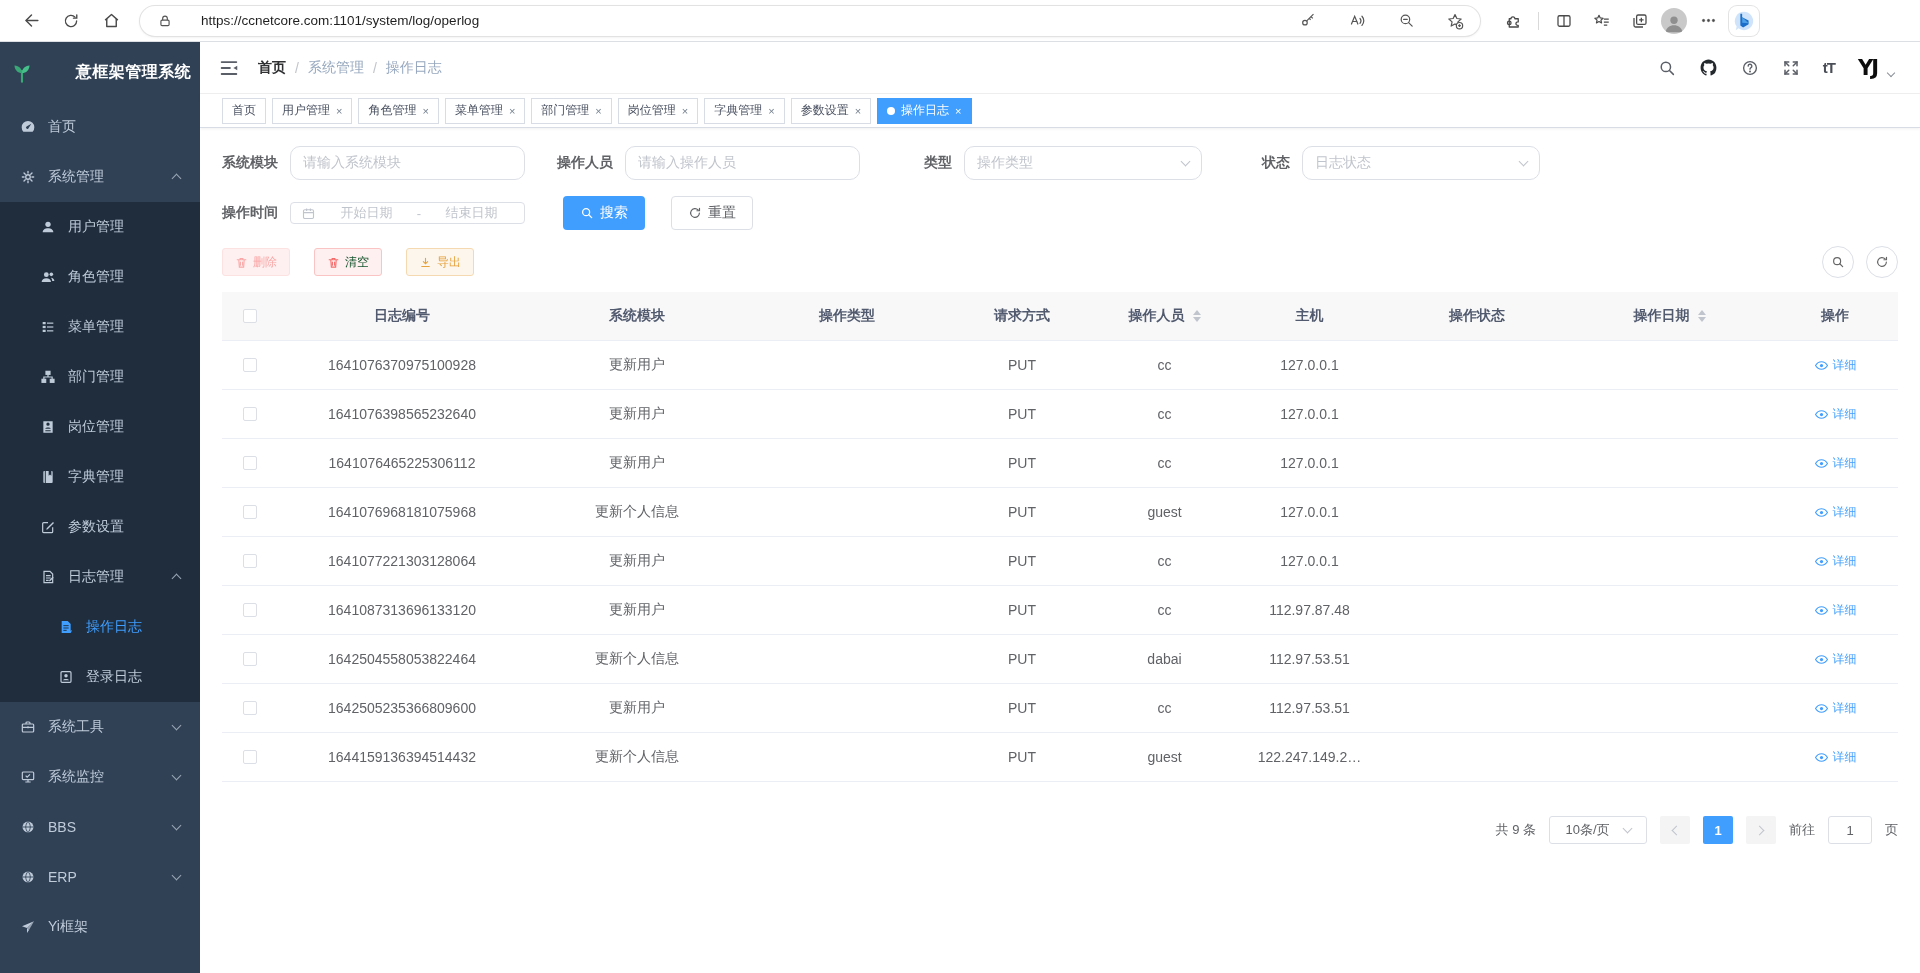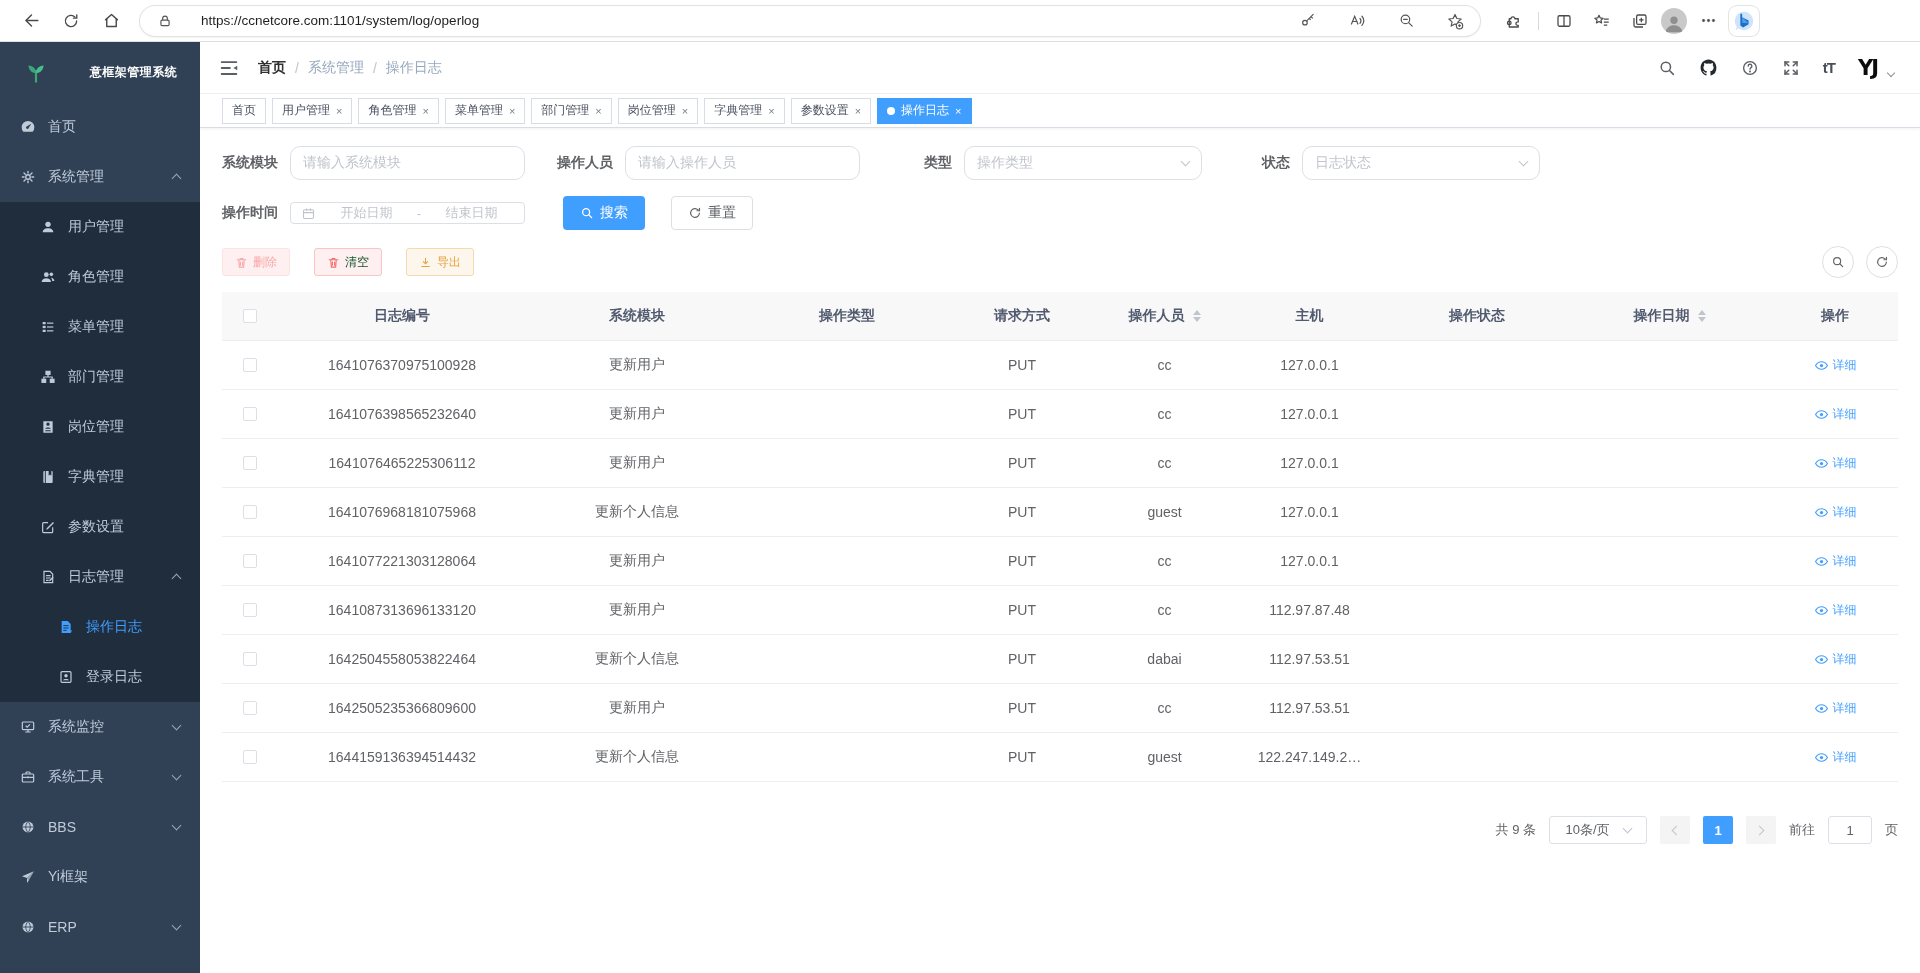--- a/index.html
+++ b/index.html
@@ -22,21 +22,21 @@
   .vdiv { width:1px; height:18px; background:#d9d9d9; margin:0 4px; }
   .avatar-circle { width:26px; height:26px; border-radius:50%; background:#c9c9c9;
     display:flex; align-items:flex-end; justify-content:center; overflow:hidden; }
   .bing-btn { width:30px; height:30px; border-radius:8px; background:#fff;
     box-shadow:0 0 0 1px #e3e3e3; display:flex; align-items:center; justify-content:center; }
 
   
   .app { flex:1; display:flex; min-height:0; }
   .sidebar { width:200px; background:#304156; color:#bfcbd9; flex:0 0 auto; overflow:hidden; }
   .logo-row { height:60px; display:flex; align-items:center; justify-content:center; gap:9px; }
-  .logo-title { color:#fff; font-size:12px; font-weight:bold; letter-spacing:.5px;margin-left:32px; }
+  .logo-title { color:#fff; font-size:16px; font-weight:bold; letter-spacing:.5px;margin-left:32px; }
   .menu-item { height:50px; display:flex; align-items:center; font-size:14px;
     position:relative; cursor:pointer; }
   .menu-item .mi-icon { width:16px; height:16px; margin-right:12px; display:flex; align-items:center; }
   .lvl0 { padding-left:20px; background:#304156; }
   .lvl1 { padding-left:40px; background:#1f2d3d; }
   .lvl2 { padding-left:58px; background:#1f2d3d; }
   .menu-item.active { color:#409eff; }
   .caret { position:absolute; right:20px; width:7px; height:7px;
     border-right:1.5px solid #9aa7b5; border-bottom:1.5px solid #9aa7b5; }
   .caret.down { transform:rotate(45deg); margin-top:-3px; }
@@ -373,66 +373,66 @@
                 <rect x="4.5" y="4" width="15" height="16" rx="1.5"></rect>
                 <circle cx="12" cy="10" r="2.6" fill="currentColor" stroke="none"></circle>
                 <path d="M7.5 16.8c.8-2.4 8.2-2.4 9 0z" fill="currentColor" stroke="none"></path>
               </svg>
             </span>
           <span>登录日志</span>
         </div>
         <div class="menu-item lvl0">
           <span class="mi-icon">
               <svg width="16" height="16" viewBox="0 0 24 24" fill="none" stroke="currentColor" stroke-width="1.8">
+                <rect x="3.5" y="7.5" width="17" height="12" rx="1.5"></rect>
+                <path d="M9 7.5V6a1.5 1.5 0 0 1 1.5-1.5h3A1.5 1.5 0 0 1 15 6v1.5M3.5 12.5h17M12 11v3"></path>
+              </svg>
+            </span>
+          <span>系统工具</span>
+          <span class="caret down"></span>
+        </div>
+        <div class="menu-item lvl0">
+          <span class="mi-icon">
+              <svg width="16" height="16" viewBox="0 0 24 24" fill="none" stroke="currentColor" stroke-width="1.8">
                 <rect x="3.5" y="4.5" width="17" height="11.5" rx="1.5"></rect>
                 <path d="m8.5 10 2.2 2.2L15 8"></path>
                 <path d="M12 16v3.5M8 19.5h8"></path>
               </svg>
             </span>
           <span>系统监控</span>
           <span class="caret down"></span>
         </div>
         <div class="menu-item lvl0">
           <span class="mi-icon">
-              <svg width="16" height="16" viewBox="0 0 24 24" fill="none" stroke="currentColor" stroke-width="1.8">
-                <rect x="3.5" y="7.5" width="17" height="12" rx="1.5"></rect>
-                <path d="M9 7.5V6a1.5 1.5 0 0 1 1.5-1.5h3A1.5 1.5 0 0 1 15 6v1.5M3.5 12.5h17M12 11v3"></path>
-              </svg>
-            </span>
-          <span>系统工具</span>
-          <span class="caret down"></span>
-        </div>
-        <div class="menu-item lvl0">
-          <span class="mi-icon">
               <svg width="16" height="16" viewBox="0 0 24 24" fill="none" stroke="currentColor" stroke-width="1.7">
                 <circle cx="12" cy="12" r="8.2" fill="currentColor" stroke="none"></circle>
                 <path d="M3.8 12h16.4M12 3.8c-4.5 4.8-4.5 11.6 0 16.4 4.5-4.8 4.5-11.6 0-16.4z" stroke="#304156" stroke-width="1.3"></path>
               </svg>
             </span>
           <span>BBS</span>
           <span class="caret down"></span>
         </div>
         <div class="menu-item lvl0">
           <span class="mi-icon">
+              <svg width="16" height="16" viewBox="0 0 24 24" fill="none" stroke="currentColor" stroke-width="1.7">
+                <circle cx="12" cy="12" r="8.2" fill="currentColor" stroke="none"></circle>
+                <path d="M3.8 12h16.4M12 3.8c-4.5 4.8-4.5 11.6 0 16.4 4.5-4.8 4.5-11.6 0-16.4z" stroke="#304156" stroke-width="1.3"></path>
+              </svg>
+            </span>
+          <span>ERP</span>
+          <span class="caret down"></span>
+        </div>
+        <div class="menu-item lvl0">
+          <span class="mi-icon">
               <svg width="16" height="16" viewBox="0 0 24 24" fill="currentColor">
                 <path d="M21 3.5 3 11l7.5 2.5zM10.5 13.5V21l3-4.5z"></path>
                 <path d="M21 3.5 10.5 13.5l3 3z" opacity=".7"></path>
               </svg>
             </span>
           <span>Yi框架</span>
-        </div>
-        <div class="menu-item lvl0">
-          <span class="mi-icon">
-              <svg width="16" height="16" viewBox="0 0 24 24" fill="none" stroke="currentColor" stroke-width="1.7">
-                <circle cx="12" cy="12" r="8.2" fill="currentColor" stroke="none"></circle>
-                <path d="M3.8 12h16.4M12 3.8c-4.5 4.8-4.5 11.6 0 16.4 4.5-4.8 4.5-11.6 0-16.4z" stroke="#304156" stroke-width="1.3"></path>
-              </svg>
-            </span>
-          <span>ERP</span>
-          <span class="caret down"></span>
         </div>
       </nav>
     </aside>
 
     <div class="main">
 
       <header class="topbar">
         <span class="hamburger">
           <svg width="22" height="22" viewBox="0 0 24 24" fill="none" stroke="#5a5e66" stroke-width="2" stroke-linecap="round">
               <path d="M4 5.5h16M4 12h9M4 18.5h16"></path>

